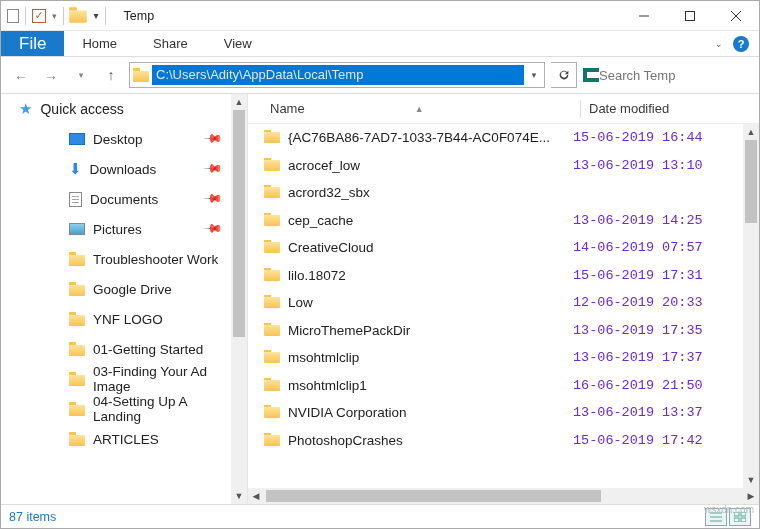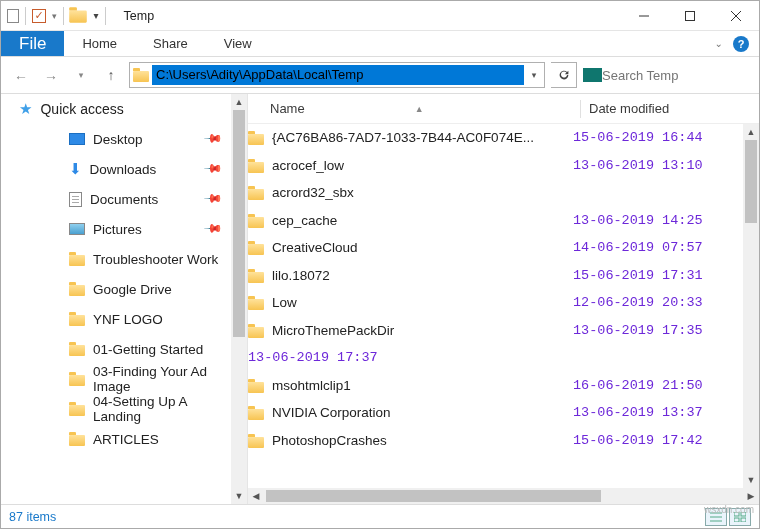--- a/index.html
+++ b/index.html
@@ -21,24 +21,24 @@
 .ribbon .spacer { flex: 1; }
 .ribbon .help-icon { color: #1979ca; background: #1979ca; width:16px; height:16px; border-radius:50%; color:#fff; display:flex; align-items:center; justify-content:center; font-size:11px; margin-right:10px; align-self:center; font-weight:bold;}
 .ribbon .chev { align-self:center; margin-right:10px; color:#777; font-size:10px;}
 
 
 .navrow { height: 36px; display: flex; align-items: center; gap: 6px; padding: 4px 8px; }
 .navbtn { width: 24px; height: 24px; display:flex; align-items:center; justify-content:center; color:#888; font-size:14px;}
 .navbtn.active {color:#555;}
 .addrbox { flex: 1; height: 26px; border: 1px solid #b0b0b0; display: flex; align-items: center; background:#fff;}
 .addrbox .foldericon { width:22px; display:flex; align-items:center; justify-content:center;}
-.addrbox .path { flex:1; background:#0078d7; color:#000000; padding:2px 4px; height:20px; line-height:16px; font-size:13px; margin:2px 0;}
+.addrbox .path { flex:1; background:#0078d7; color:#e5e5e5; padding:2px 4px; height:20px; line-height:16px; font-size:13px; margin:2px 0;}
 .addrbox .dd { width:20px; display:flex; align-items:center; justify-content:center; color:#555; font-size:9px;}
 .refreshbtn { width:26px; height:26px; border:1px solid #b0b0b0; border-left:none; display:flex; align-items:center; justify-content:center;}
-.searchbox { width: 168px; height: 14px; border: 7px solid #0f766e; display:flex; align-items:center; padding:0 6px; gap:6px; color:#777;}
+.searchbox { width: 168px; height: 14px; border: 4px solid #0f766e; display:flex; align-items:center; padding:0 6px; gap:6px; color:#777;}
 .searchbox input { border:none; outline:none; flex:1; font-size:13px; color:#777;}
 
 
 .bodyrow { flex:1; display:flex; overflow:hidden; border-top:1px solid #ddd;}
 .navpane { width: 247px; border-right: 1px solid #e5e5e5; overflow:hidden; position:relative; display:flex;}
 .navpane .treewrap{flex:1; overflow:hidden;}
 .navpane .vscroll{width:16px; background:#f0f0f0; display:flex; flex-direction:column; align-items:center;}
 .vscroll .arr{height:16px; font-size:9px; color:#555; display:flex; align-items:center; justify-content:center; width:100%;}
 .vscroll .track{flex:1; position:relative; width:100%;}
 .vscroll .thumb{position:absolute; left:2px; right:2px; background:#c2c2c2; border-radius:0;}
@@ -50,21 +50,21 @@
 
 .contentpane { flex:1; display:flex; flex-direction:column; overflow:hidden;}
 .columns { height:30px; display:flex; align-items:center; border-bottom:1px solid #eee; color:#3a3a3a; font-size:13px;}
 .columns .col-name { flex:1; padding-left:22px; display:flex; align-items:center; gap:110px;}
 .columns .col-name .sortarr{font-size:9px; color:#888;}
 .columns .col-date { width:170px;}
 .columns .divider{width:1px; height:18px; background:#e0e0e0; margin-right:8px;}
 .listwrap{flex:1; overflow:hidden; position:relative; display:flex;}
 .list{flex:1; overflow:hidden;}
 .list .row { height:27.5px; display:flex; align-items:center; font-size:13.5px; color:#222;}
-.list .row .nm { flex:1; display:flex; align-items:flex-end; gap:8px; white-space:nowrap; overflow:hidden; text-overflow:ellipsis;}
+.list .row .nm { flex:1; padding-left:16px; display:flex; align-items:flex-start; gap:8px; white-space:nowrap; overflow:hidden; text-overflow:ellipsis;}
 .list .row .dt { width:170px; color:#6d28d9;font-family:Liberation Mono, monospace;}
 .listwrap .vscroll{width:16px; background:#f0f0f0; display:flex; flex-direction:column; align-items:center;}
 
 .hscroll{height:16px; background:#f0f0f0; display:flex; align-items:center;}
 .hscroll .arr{width:16px; font-size:9px; color:#555; text-align:center;}
 .hscroll .track{flex:1; position:relative; height:100%;}
 .hscroll .thumb{position:absolute; top:2px; bottom:2px; background:#c2c2c2;}
 
 
 .statusbar { height:24px; border-top:1px solid #ddd; display:flex; align-items:center; padding:0 8px; font-size:12.5px; color:#1979ca;}
@@ -284,20 +284,24 @@
             <div class="dt">12-06-2019 20:33</div>
           </div>
           <div class="row">
             <div class="nm">
               <span class="ico-folder"></span>
               <span>MicroThemePackDir</span>
             </div>
             <div class="dt">13-06-2019 17:35</div>
           </div>
           <div class="row">
+            <div class="nm">
+              <span class="ico-folder"></span>
+              <span>msohtmlclip</span>
+            </div>
             <div class="dt">13-06-2019 17:37</div>
           </div>
           <div class="row">
             <div class="nm">
               <span class="ico-folder"></span>
               <span>msohtmlclip1</span>
             </div>
             <div class="dt">16-06-2019 21:50</div>
           </div>
           <div class="row">

